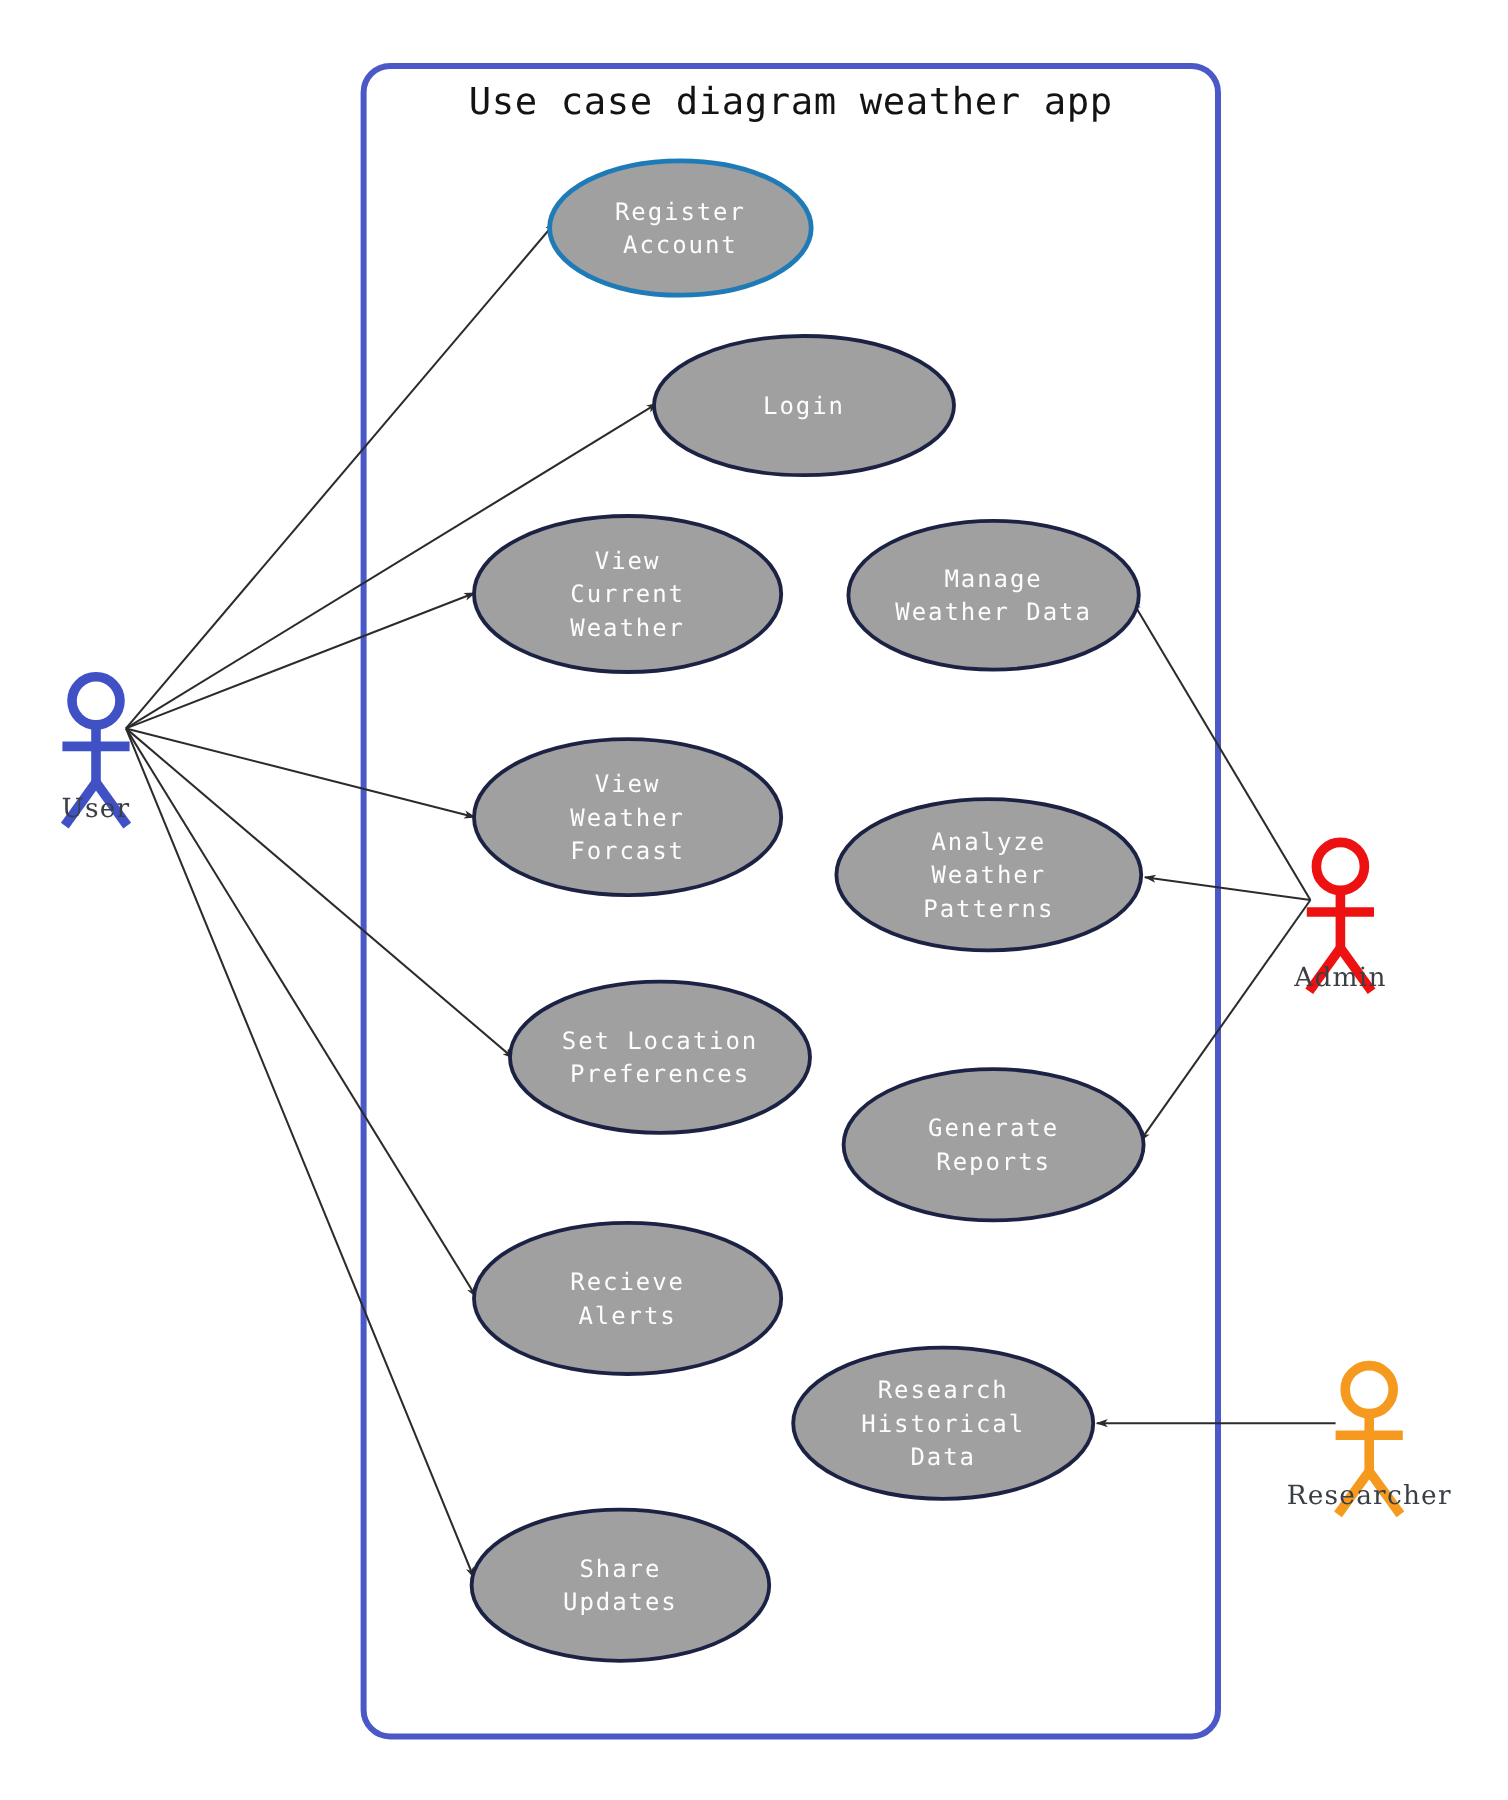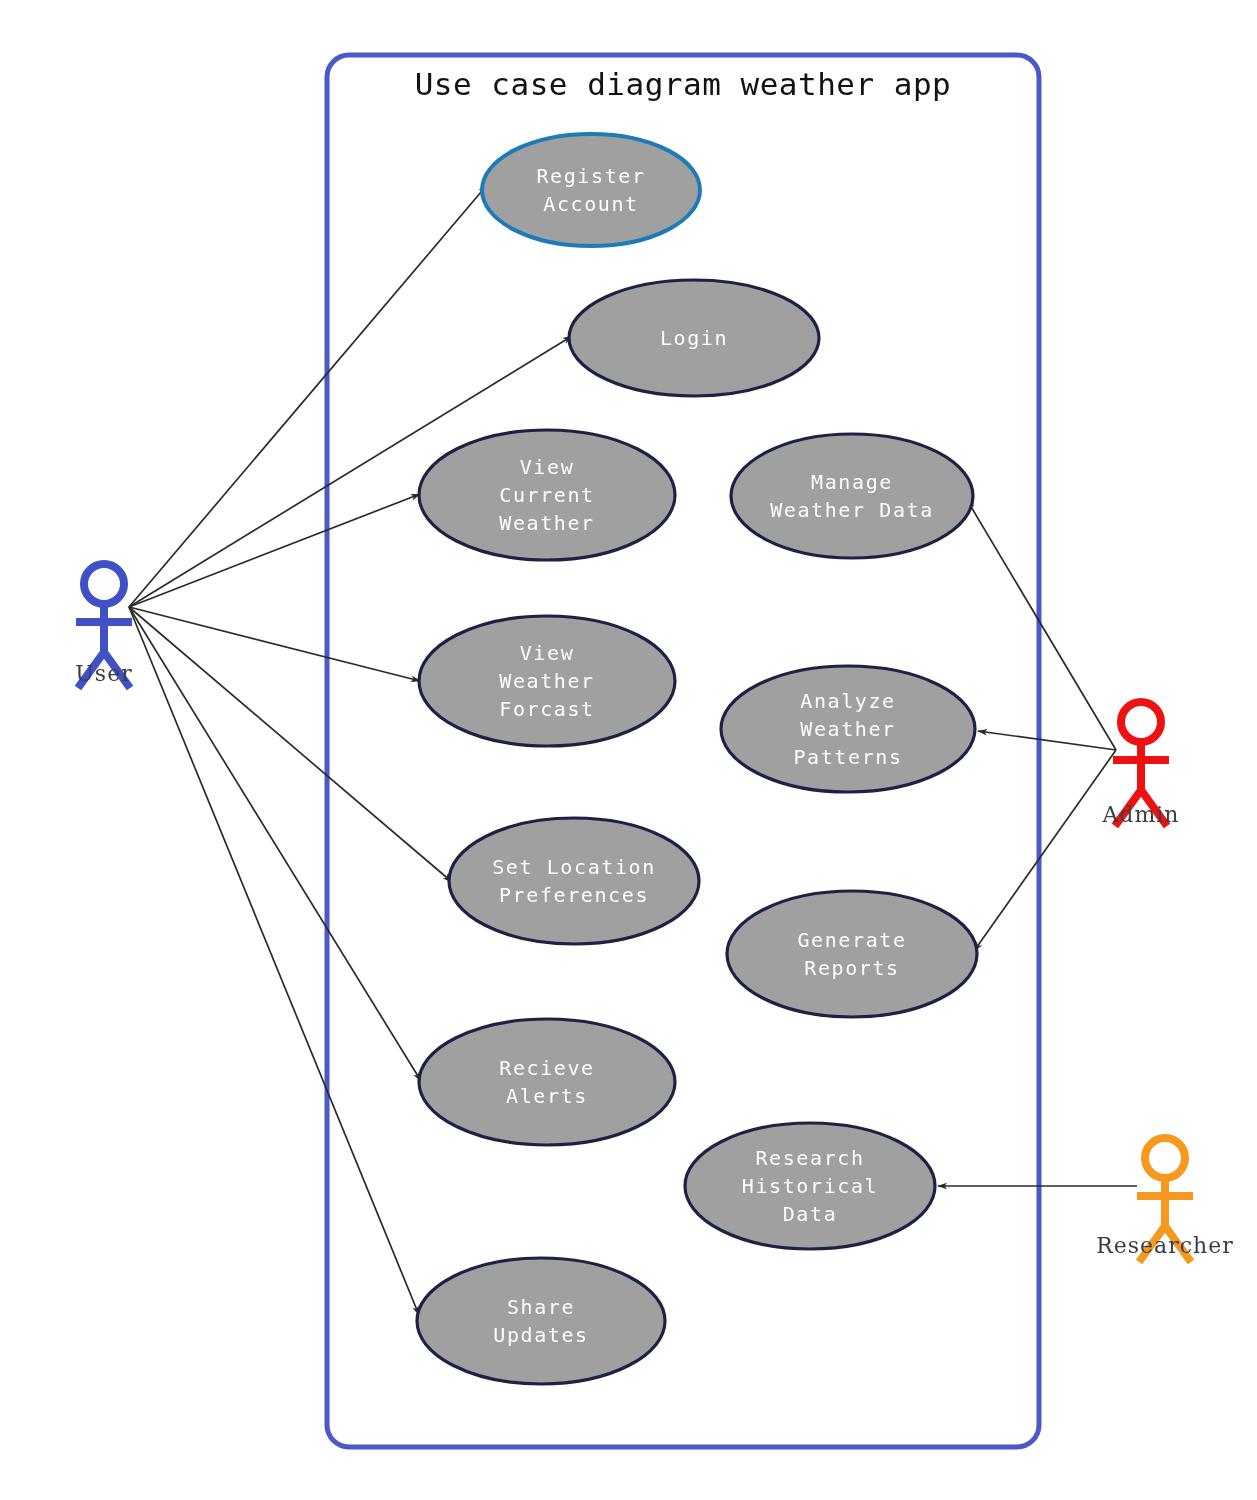--- a/index.html
+++ b/index.html
@@ -10,21 +10,20 @@
   body {
     width: 1257px;
     height: 1500px;
     font-family: "DejaVu Serif", serif;
     overflow: hidden;
   }
   #diagram-root {
     position: relative;
     width: 1127px;
     height: 1500px;
-    margin-left: 24px;
   }
   svg#uml-canvas {
     display: block;
     width: 1257px;
     height: 1500px;
   }
   .boundary-rect {
     fill: none;
     stroke: #4a58c8;
     stroke-width: 5;

